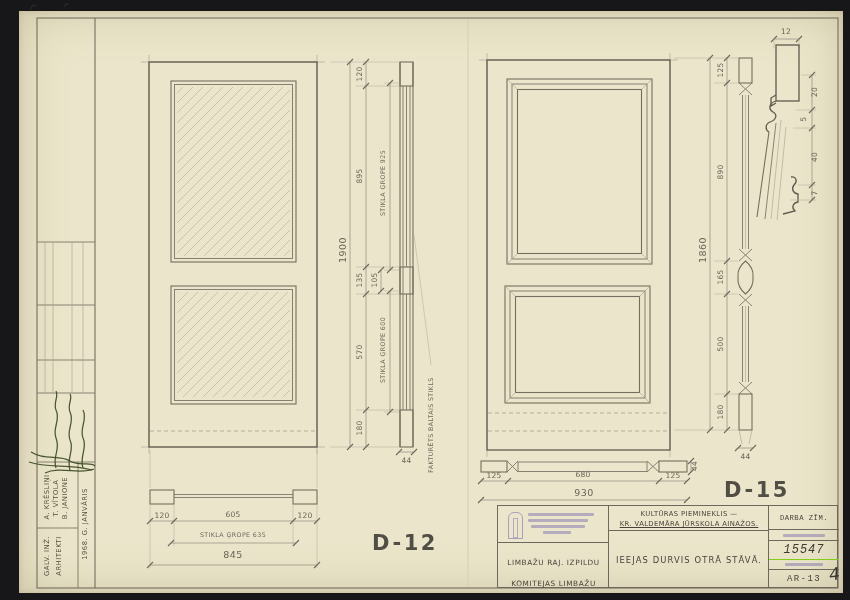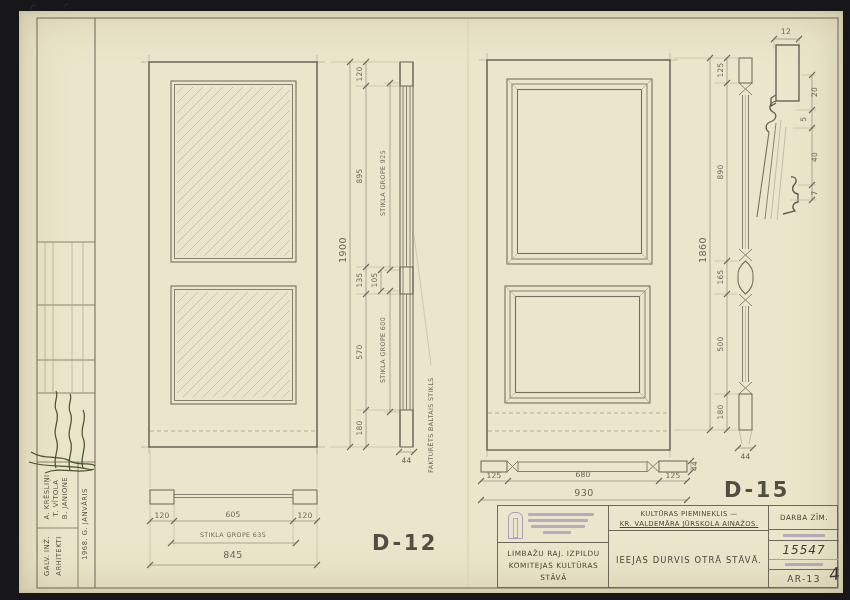--- a/index.html
+++ b/index.html
@@ -24,30 +24,30 @@
   .note-t{fill:#6f665a;font-size:6.3px;letter-spacing:.4px;}
   .side-t{fill:#565043;font-size:6.8px;letter-spacing:.5px;}
   .label-t{fill:#514e45;font-size:21px;font-weight:bold;letter-spacing:2.5px;}
   
   .tb{position:absolute;left:497px;top:505px;width:341px;height:83px;
       border:1px solid #6e675c;box-sizing:border-box;color:#49423a;}
   .tb .cell{position:absolute;box-sizing:border-box;}
   .c1{left:0;top:0;width:111px;height:100%;border-right:1px solid #6e675c;}
   .c1top{left:0;top:0;width:111px;height:37px;border-bottom:1px solid #6e675c;}
   .c1bot{left:0;top:37px;width:111px;height:46px;text-align:center;padding-top:5px;}
-  .c1bot div{font-size:7.3px;line-height:12px;letter-spacing:.6px;}
+  .c1bot div{font-size:7.3px;line-height:12px;letter-spacing:.6px;margin-top:9px;}
   .c2{left:111px;top:0;width:160px;height:100%;border-right:1px solid #6e675c;}
   .c2top{left:111px;top:0;width:160px;height:25px;border-bottom:1px solid #6e675c;
          text-align:center;padding-top:3px;}
   .c2top div{font-size:6.8px;line-height:10px;letter-spacing:.4px;}
   .c2top .u{text-decoration:underline;text-underline-offset:1px;}
   .c2bot{left:111px;top:25px;width:160px;height:58px;display:flex;align-items:center;
          justify-content:center;font-size:8.4px;letter-spacing:1.1px;}
   .c3{left:271px;top:0;width:70px;height:100%;}
-  .c3 .r{position:absolute;left:0;width:70px;box-sizing:border-box;text-align:center;}
+  .c3 .r{position:absolute;left:0;width:70px;box-sizing:border-box;text-align:center;font-family:Liberation Mono, monospace;}
   .r1{top:0;height:24px;border-bottom:1px solid #6e675c;font-size:7.2px;letter-spacing:.5px;
       line-height:24px;}
   .r2{top:24px;height:11px;border-bottom:1px solid #6e675c;}
   .r3{top:35px;height:19px;border-bottom:1px solid #84cc16;font-size:12px;font-style:italic;
       color:#3f3a30;line-height:18px;letter-spacing:1px;}
   .r4{top:54px;height:10px;border-bottom:1px solid #6e675c;}
   .r5{top:64px;height:19px;font-size:9px;letter-spacing:1.4px;line-height:19px;}
   .bar{height:3px;background:rgba(125,113,176,.5);border-radius:1px;filter:blur(.3px);}
   .emblem{position:absolute;left:10px;top:6px;width:13px;height:25px;
           border:1.2px solid rgba(125,113,176,.6);border-radius:6px 6px 0 0;}
@@ -327,21 +327,21 @@
     <div class="cell c1"></div>
     <div class="cell c1top">
       <div class="emblem"></div>
       <div class="bar" style="position:absolute;left:30px;top:7px;width:66px;"></div>
       <div class="bar" style="position:absolute;left:30px;top:13px;width:60px;"></div>
       <div class="bar" style="position:absolute;left:33px;top:19px;width:54px;"></div>
       <div class="bar" style="position:absolute;left:45px;top:25px;width:28px;"></div>
     </div>
     <div class="cell c1bot">
       <div>LIMBAŽU RAJ. IZPILDU</div>
-      <div>KOMITEJAS KULTŪRAS</div>
+      <div>KOMITEJAS LIMBAŽU</div>
       <div>STĀVĀ</div>
     </div>
     <div class="cell c2"></div>
     <div class="cell c2bot">IEEJAS DURVIS OTRĀ STĀVĀ.</div>
     <div class="cell c2top">
       <div>KULTŪRAS PIEMINEKLIS —</div>
       <div class="u">KR. VALDEMĀRA JŪRSKOLA AINAŽOS.</div>
     </div>
     <div class="cell c3">
       <div class="r r1">DARBA ZĪM.</div>

